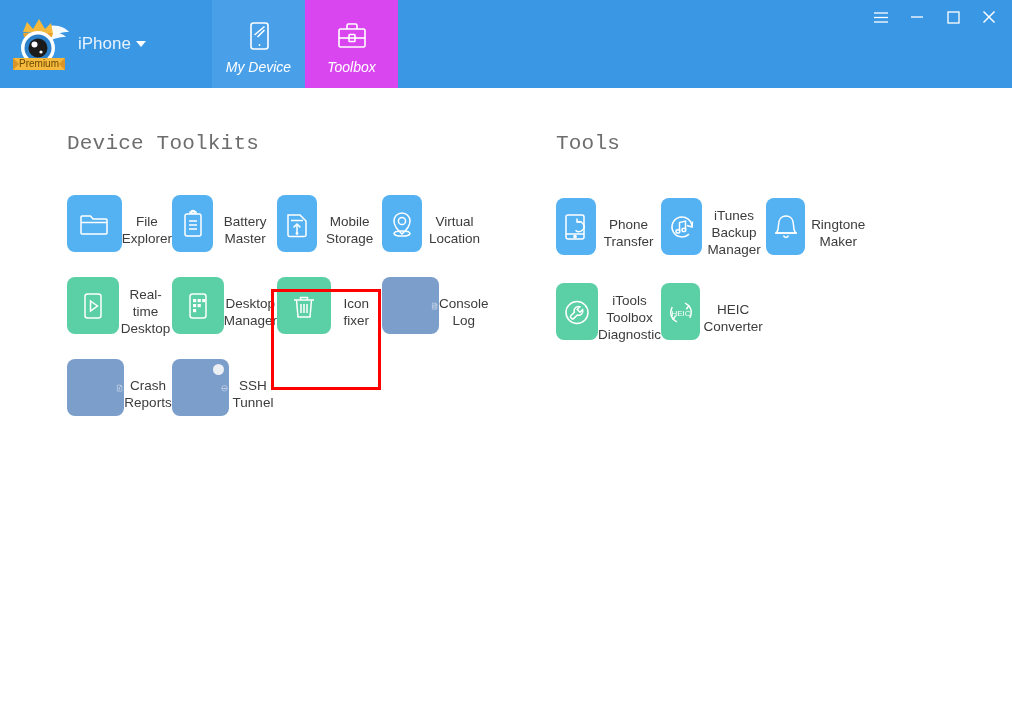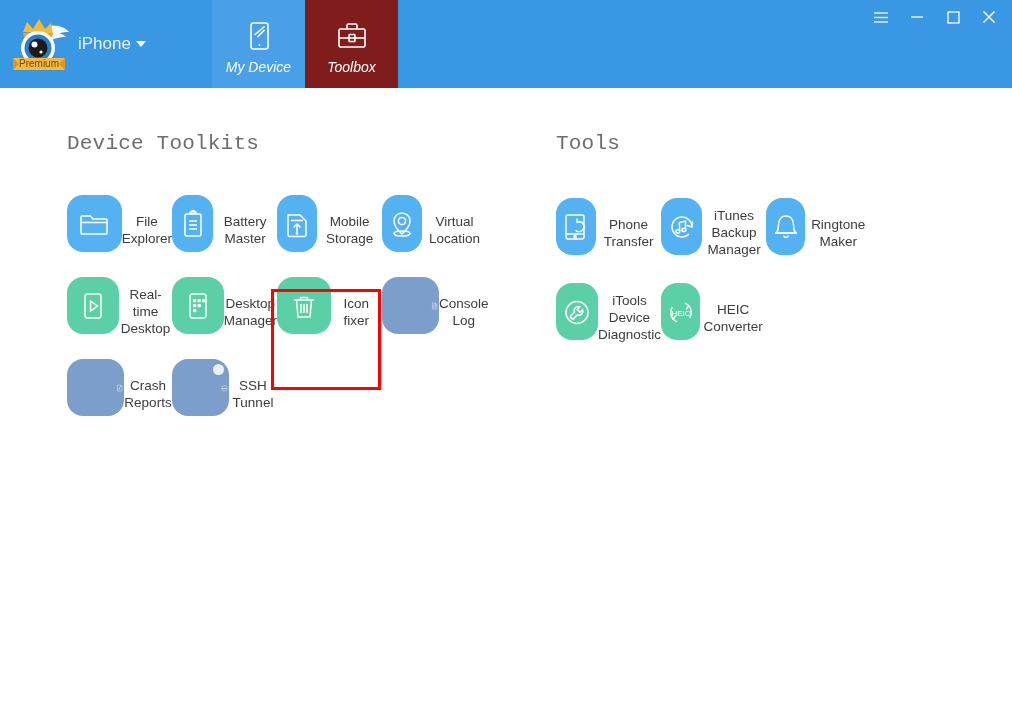--- a/index.html
+++ b/index.html
@@ -56,21 +56,21 @@
     align-items: center;
     justify-content: center;
     gap: 6px;
     color: #ffffff;
     font-size: 14px;
     cursor: pointer;
     padding-top: 4px;
     font-style: italic;
   }
   .tab.inactive { background: #49a0e8; }
-  .tab.active   { background: #7f1d1d; }
+  .tab.active   { background: #d946ef; }
   .tab-icon { width: 36px; height: 36px; display: block; }
   .tab-label { line-height: 1; }
 
   .header-spacer { flex: 1; }
 
   .winctrls {
     position: absolute;
     top: 0; right: 6px;
     height: 34px;
     display: flex;
@@ -117,21 +117,21 @@
     margin-right: 0px;
     margin-bottom: 22px;
     display: flex;
     flex-direction: row;
     align-items: center;
     cursor: pointer;
     position: relative;
   }
   .tile {
     width: 57px; height: 57px;
-    border-radius: 16px;
+    border-radius: 8px;
     display: flex;
     align-items: center;
     justify-content: center;
     position: relative;
   }
   .tile svg { display: block; }
   .tile.blue  { background: #54b1f2; }
   .tile.green { background: #5bcfa5; }
   .tile.slate { background: #7b9ecb; padding-left: 48px; }
 
@@ -431,21 +431,21 @@
       </div>
 
 
       <div class="cell">
         <div class="tile green">
           <svg width="34" height="34" viewBox="0 0 34 34" fill="none" stroke="#ffffff" stroke-width="1.5">
             <circle cx="17" cy="17.5" r="11"></circle>
             <path d="M19.8 11.8 a4.2 4.2 0 0 0-5.4 5.4 l-3.6 3.6 a1.3 1.3 0 0 0 0 1.8 l1 1 a1.3 1.3 0 0 0 1.8 0 l3.6-3.6 a4.2 4.2 0 0 0 5.4-5.4 l-2.6 2.6 -2.8-2.8 Z"></path>
           </svg>
         </div>
-        <div class="cell-label">iTools Device
+        <div class="cell-label">iTools Toolbox
 Diagnostic</div>
       </div>
 
       <div class="cell">
         <div class="tile green">
           <svg width="34" height="34" viewBox="0 0 34 34" fill="none" stroke="#ffffff" stroke-width="1.5">
             <path d="M24.5 10.5 a10 10 0 0 1 1.2 12.3"></path>
             <path d="M9.5 24.5 a10 10 0 0 1-1.2-12.3"></path>
             <path d="M21 8 L24.8 10.6 L22.3 14.3"></path>
             <path d="M13 27 L9.2 24.4 L11.7 20.7"></path>

